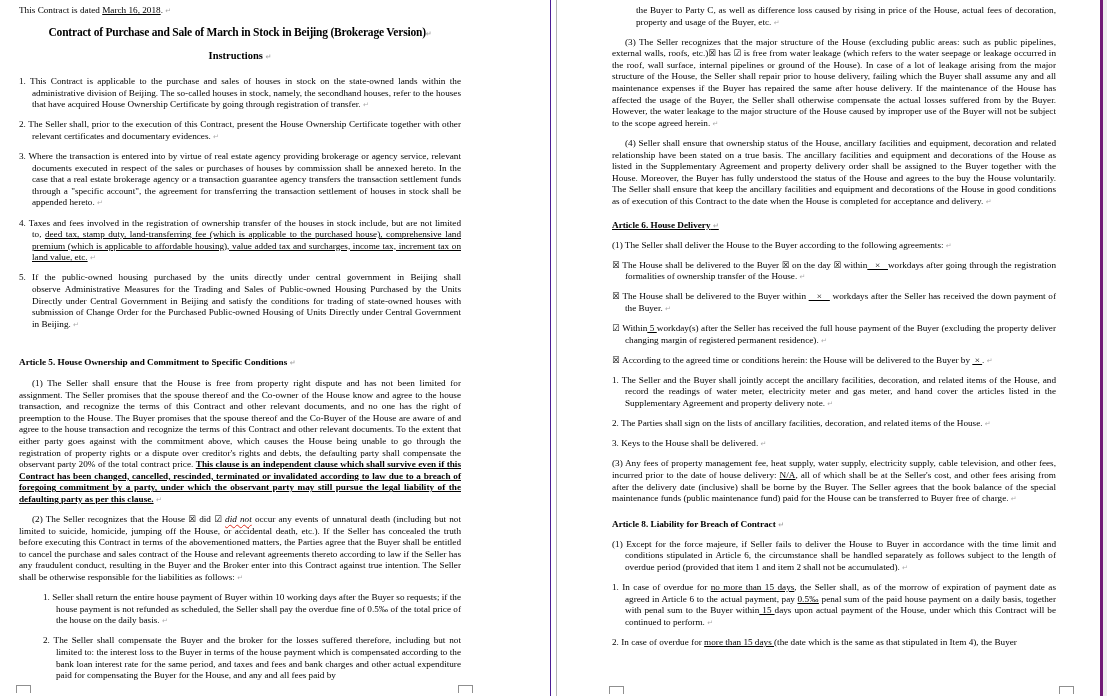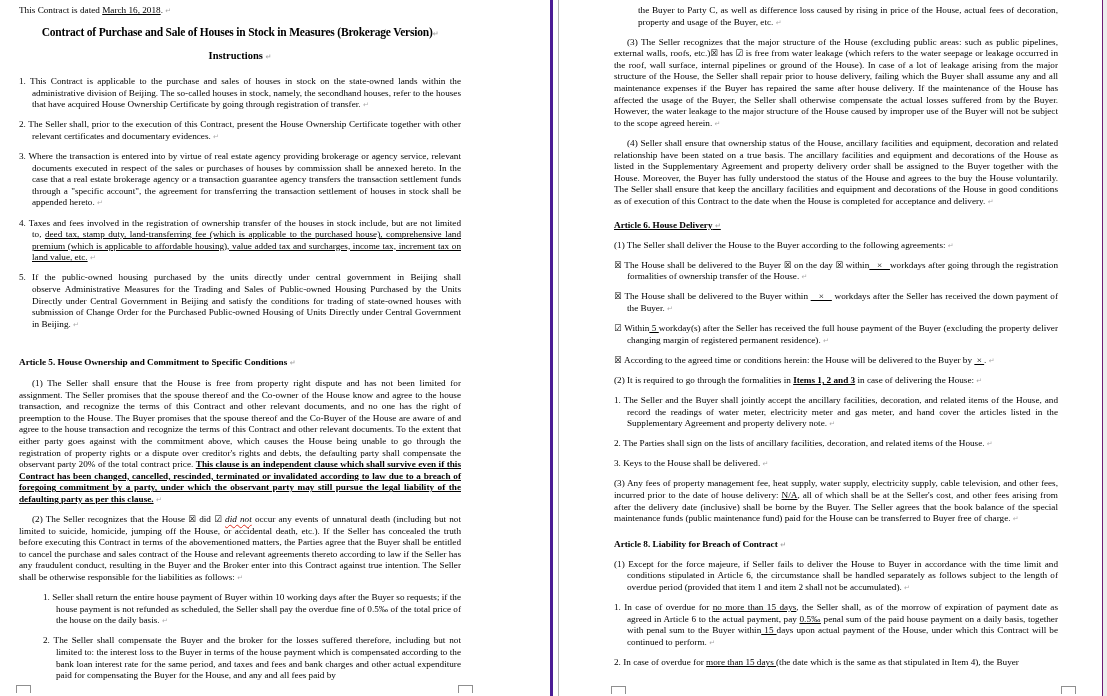--- a/index.html
+++ b/index.html
@@ -2,23 +2,23 @@
 <html><head>
 <meta charset="utf-8">
 <style>
   html,body{margin:0;padding:0;}
   .canvas{
     position:relative;width:1107px;height:696px;display:flex;
     background:#ededed;color:#000;
     font-family:"Liberation Serif","DejaVu Serif",serif;
   }
   .page{background:#fff;height:696px;position:relative;overflow:hidden;}
-  .page-left{width:550px;border-right:3px solid #4c1d95;}
+  .page-left{width:550px;border-right:1px solid #4c1d95;}
   .gutter{width:5px;height:100%;background:#fff;border-right:1px solid #b4b4b4;}
-  .page-right{width:543px;border-right:1px solid #701a75;}
+  .page-right{width:543px;border-right:3px solid #701a75;}
   .edge{flex:1;background:#ededed;}
 
   .text{
     position:absolute;top:5px;
     font-size:9.2px;line-height:11.6px;text-align:justify;
   }
   .page-left .text{left:19px;width:442px;}
   .page-right .text{left:55px;width:444px;}
 
   .para{margin:0 0 7.5px 0;}
@@ -55,21 +55,21 @@
   }
 </style>
 </head>
 <body>
 
 <div class="canvas">
 
   <div class="page page-left">
     <div class="text">
       <div class="para"><span class="sg-t">This Contract is dated&nbsp;</span><span class="sg-u">March 16, 2018</span><span class="sg-t">.&nbsp;</span><span class="sg-mark">↵</span></div>
-      <div class="title"><span class="sg-t">Contract of Purchase and Sale of Houses in Stock in Measures (Brokerage Version)</span><span class="sg-mark">↵</span></div>
+      <div class="title"><span class="sg-t">Contract of Purchase and Sale of March in Stock in Beijing (Brokerage Version)</span><span class="sg-mark">↵</span></div>
       <div class="subtitle"><span class="sg-t">Instructions&nbsp;</span><span class="sg-mark">↵</span></div>
       <div class="para hang"><span class="sg-t">1. This Contract is applicable to the purchase and sales of houses in stock on the state-owned lands within the administrative division of Beijing. The so-called houses in stock, namely, the secondhand houses, refer to the houses that have acquired House Ownership Certificate by going through registration of transfer.&nbsp;</span><span class="sg-mark">↵</span></div>
       <div class="para hang"><span class="sg-t">2. The Seller shall, prior to the execution of this Contract, present the House Ownership Certificate together with other relevant certificates and documentary evidences.&nbsp;</span><span class="sg-mark">↵</span></div>
       <div class="para hang"><span class="sg-t">3. Where the transaction is entered into by virtue of real estate agency providing brokerage or agency service, relevant documents executed in respect of the sales or purchases of houses by commission shall be annexed hereto. In the case that a real estate brokerage agency or a transaction guarantee agency transfers the transaction settlement funds through a "specific account", the agreement for transferring the transaction settlement of houses in stock shall be appended hereto.&nbsp;</span><span class="sg-mark">↵</span></div>
       <div class="para hang"><span class="sg-t">4. Taxes and fees involved in the registration of ownership transfer of the houses in stock include, but are not limited to,&nbsp;</span><span class="sg-u">deed tax, stamp duty, land-transferring fee (which is applicable to the purchased house), comprehensive land premium (which is applicable to affordable housing), value added tax and surcharges, income tax, increment tax on land value, etc.</span><span class="sg-t">&nbsp;</span><span class="sg-mark">↵</span></div>
       <div class="para hang"><span class="sg-t">5. If the public-owned housing purchased by the units directly under central government in Beijing shall observe&nbsp;</span><span class="sg-i">Administrative Measures for the Trading and Sales of Public-owned Housing Purchased by the Units Directly under Central Government in Beijing</span><span class="sg-t">&nbsp;and satisfy the conditions for trading of state-owned houses with submission of&nbsp;</span><span class="sg-i">Change Order for the Purchased Public-owned Housing of Units Directly under Central Government in Beijing</span><span class="sg-t">.&nbsp;</span><span class="sg-mark">↵</span></div>
       <div class="para heading a5-heading"><span class="sg-b">Article 5. House Ownership and Commitment to Specific Conditions</span><span class="sg-mark">&nbsp;↵</span></div>
       <div class="para ind"><span class="sg-t">(1) The Seller shall ensure that the House is free from property right dispute and has not been limited for assignment. The Seller promises that the spouse thereof and the Co-owner of the House know and agree to the house transaction, and recognize the terms of this Contract and other relevant documents, and no one has the right of preemption to the House. The Buyer promises that the spouse thereof and the Co-Buyer of the House are aware of and agree to the house transaction and recognize the terms of this Contract and other relevant documents. To the extent that either party goes against with the commitment above, which causes the House being unable to go through the registration of property rights or a dispute over creditor's rights and debts, the defaulting party shall compensate the observant party 20% of the total contract price.&nbsp;</span><span class="sg-bu">This clause is an independent clause which shall survive even if this Contract has been changed, cancelled, rescinded, terminated or invalidated according to law due to a breach of foregoing commitment by a party, under which the observant party may still pursue the legal liability of the defaulting party as per this clause.</span><span class="sg-t">&nbsp;</span><span class="sg-mark">↵</span></div>
       <div class="para ind"><span class="sg-t">(2) The Seller recognizes that the House&nbsp;</span><span class="sg-cb">☒</span><span class="sg-t">&nbsp;did&nbsp;</span><span class="sg-cb">☑</span><span class="sg-t">&nbsp;</span><span class="sg-wavy">did not</span><span class="sg-t">&nbsp;occur any events of unnatural death (including but not limited to suicide, homicide, jumping off the House, or accidental death, etc.). If the Seller has concealed the truth before executing this Contract in terms of the abovementioned matters, the Parties agree that the Buyer shall be entitled to cancel the purchase and sales contract of the House and relevant agreements thereto according to law if the Seller has any fraudulent conduct, resulting in the Buyer and the Broker enter into this Contract against true intention. The Seller shall be otherwise responsible for the liabilities as follows:&nbsp;</span><span class="sg-mark">↵</span></div>
       <div class="para sub hang"><span class="sg-t">1. Seller shall return the entire house payment of Buyer within 10 working days after the Buyer so requests; if the house payment is not refunded as scheduled, the Seller shall pay the overdue fine of 0.5‰ of the total price of the house on the daily basis.&nbsp;</span><span class="sg-mark">↵</span></div>
@@ -85,21 +85,20 @@
     <div class="text">
       <div class="para cont"><span class="sg-t">the Buyer to Party C, as well as difference loss caused by rising in price of the House, actual fees of decoration, property and usage of the Buyer, etc.&nbsp;</span><span class="sg-mark">↵</span></div>
       <div class="para ind"><span class="sg-t">(3) The Seller recognizes that the major structure of the House (excluding public areas: such as public pipelines, external walls, roofs, etc.)</span><span class="sg-cb">☒</span><span class="sg-t">&nbsp;has&nbsp;</span><span class="sg-cb">☑</span><span class="sg-t">&nbsp;is free from water leakage (which refers to the water seepage or leakage occurred in the roof, wall surface, internal pipelines or ground of the House). In case of a lot of leakage arising from the major structure of the House, the Seller shall repair prior to house delivery, failing which the Buyer shall assume any and all maintenance expenses if the Buyer has repaired the same after house delivery. If the maintenance of the House has affected the usage of the Buyer, the Seller shall otherwise compensate the actual losses suffered from by the Buyer. However, the water leakage to the major structure of the House caused by improper use of the Buyer will not be subject to the scope agreed herein.&nbsp;</span><span class="sg-mark">↵</span></div>
       <div class="para ind"><span class="sg-t">(4) Seller shall ensure that ownership status of the House, ancillary facilities and equipment, decoration and related relationship have been stated on a true basis. The ancillary facilities and equipment and decorations of the House as listed in the Supplementary Agreement and property delivery order shall be assigned to the Buyer together with the House. Moreover, the Buyer has fully understood the status of the House and agrees to the buy the House voluntarily. The Seller shall ensure that keep the ancillary facilities and equipment and decorations of the House in good conditions as of execution of this Contract to the date when the House is completed for acceptance and delivery.&nbsp;</span><span class="sg-mark">↵</span></div>
       <div class="para heading a6-heading"><span class="sg-b">Article 6. House Delivery</span><span class="sg-mark">&nbsp;↵</span></div>
       <div class="para"><span class="sg-t">(1) The Seller shall deliver the House to the Buyer according to the following agreements:&nbsp;</span><span class="sg-mark">↵</span></div>
       <div class="para hang"><span class="sg-cb">☒</span><span class="sg-t">&nbsp;The House shall be delivered to the Buyer&nbsp;</span><span class="sg-cb">☒</span><span class="sg-t">&nbsp;on the day&nbsp;</span><span class="sg-cb">☒</span><span class="sg-t">&nbsp;within</span><span class="sg-u">&nbsp;&nbsp;&nbsp;×&nbsp;&nbsp;&nbsp;</span><span class="sg-t">workdays after going through the registration formalities of ownership transfer of the House.&nbsp;</span><span class="sg-mark">↵</span></div>
       <div class="para hang"><span class="sg-cb">☒</span><span class="sg-t">&nbsp;The House shall be delivered to the Buyer within&nbsp;</span><span class="sg-u">&nbsp;&nbsp;&nbsp;×&nbsp;&nbsp;&nbsp;</span><span class="sg-t">&nbsp;workdays after the Seller has received the down payment of the Buyer.&nbsp;</span><span class="sg-mark">↵</span></div>
       <div class="para hang"><span class="sg-cb">☑</span><span class="sg-t">&nbsp;Within</span><span class="sg-u">&nbsp;5&nbsp;</span><span class="sg-t">workday(s) after the Seller has received the full house payment of the Buyer (excluding the property deliver changing margin of registered permanent residence).&nbsp;</span><span class="sg-mark">↵</span></div>
       <div class="para hang"><span class="sg-cb">☒</span><span class="sg-t">&nbsp;According to the agreed time or conditions herein: the House will be delivered to the Buyer by&nbsp;</span><span class="sg-u">&nbsp;×&nbsp;</span><span class="sg-t">.&nbsp;</span><span class="sg-mark">↵</span></div>
-      <div class="para"><span class="sg-t">(2) It is required to go through the formalities in&nbsp;</span><span class="sg-bu">Items 1, 2 and 3</span><span class="sg-t">&nbsp;in case of delivering the House:&nbsp;</span><span class="sg-mark">↵</span></div>
       <div class="para hang"><span class="sg-t">1. The Seller and the Buyer shall jointly accept the ancillary facilities, decoration, and related items of the House, and record the readings of water meter, electricity meter and gas meter, and hand cover the articles listed in the Supplementary Agreement and property delivery note.&nbsp;</span><span class="sg-mark">↵</span></div>
       <div class="para hang"><span class="sg-t">2. The Parties shall sign on the lists of ancillary facilities, decoration, and related items of the House.&nbsp;</span><span class="sg-mark">↵</span></div>
       <div class="para hang"><span class="sg-t">3. Keys to the House shall be delivered.&nbsp;</span><span class="sg-mark">↵</span></div>
       <div class="para"><span class="sg-t">(3) Any fees of property management fee, heat supply, water supply, electricity supply, cable television, and other fees, incurred prior to the date of house delivery:&nbsp;</span><span class="sg-u">N/A</span><span class="sg-t">, all of which shall be at the Seller's cost, and other fees arising from after the delivery date (inclusive) shall be borne by the Buyer. The Seller agrees that the book balance of the special maintenance funds (public maintenance fund) paid for the House can be transferred to Buyer free of charge.&nbsp;</span><span class="sg-mark">↵</span></div>
       <div class="para heading a7-heading"><span class="sg-b">Article 8. Liability for Breach of Contract</span><span class="sg-mark">&nbsp;↵</span></div>
       <div class="para hang"><span class="sg-t">(1) Except for the force majeure, if Seller fails to deliver the House to Buyer in accordance with the time limit and conditions stipulated in Article 6, the circumstance shall be handled separately as follows subject to the length of overdue period (provided that item 1 and item 2 shall not be accumulated).&nbsp;</span><span class="sg-mark">↵</span></div>
       <div class="para hang"><span class="sg-t">1. In case of overdue for&nbsp;</span><span class="sg-u">no more than 15 days</span><span class="sg-t">, the Seller shall, as of the morrow of expiration of payment date as agreed in Article 6 to the actual payment, pay&nbsp;</span><span class="sg-u">0.5‰</span><span class="sg-t">&nbsp;penal sum of the paid house payment on a daily basis, together with penal sum to the Buyer within</span><span class="sg-u">&nbsp;15&nbsp;</span><span class="sg-t">days upon actual payment of the House, under which this Contract will be continued to perform.&nbsp;</span><span class="sg-mark">↵</span></div>
       <div class="para hang last"><span class="sg-t">2. In case of overdue for&nbsp;</span><span class="sg-u">more than 15 days&nbsp;</span><span class="sg-t">(the date which is the same as that stipulated in Item 4), the Buyer</span></div>
     </div>
     <div class="cm" style="left:52px;bottom:2px;"></div>

